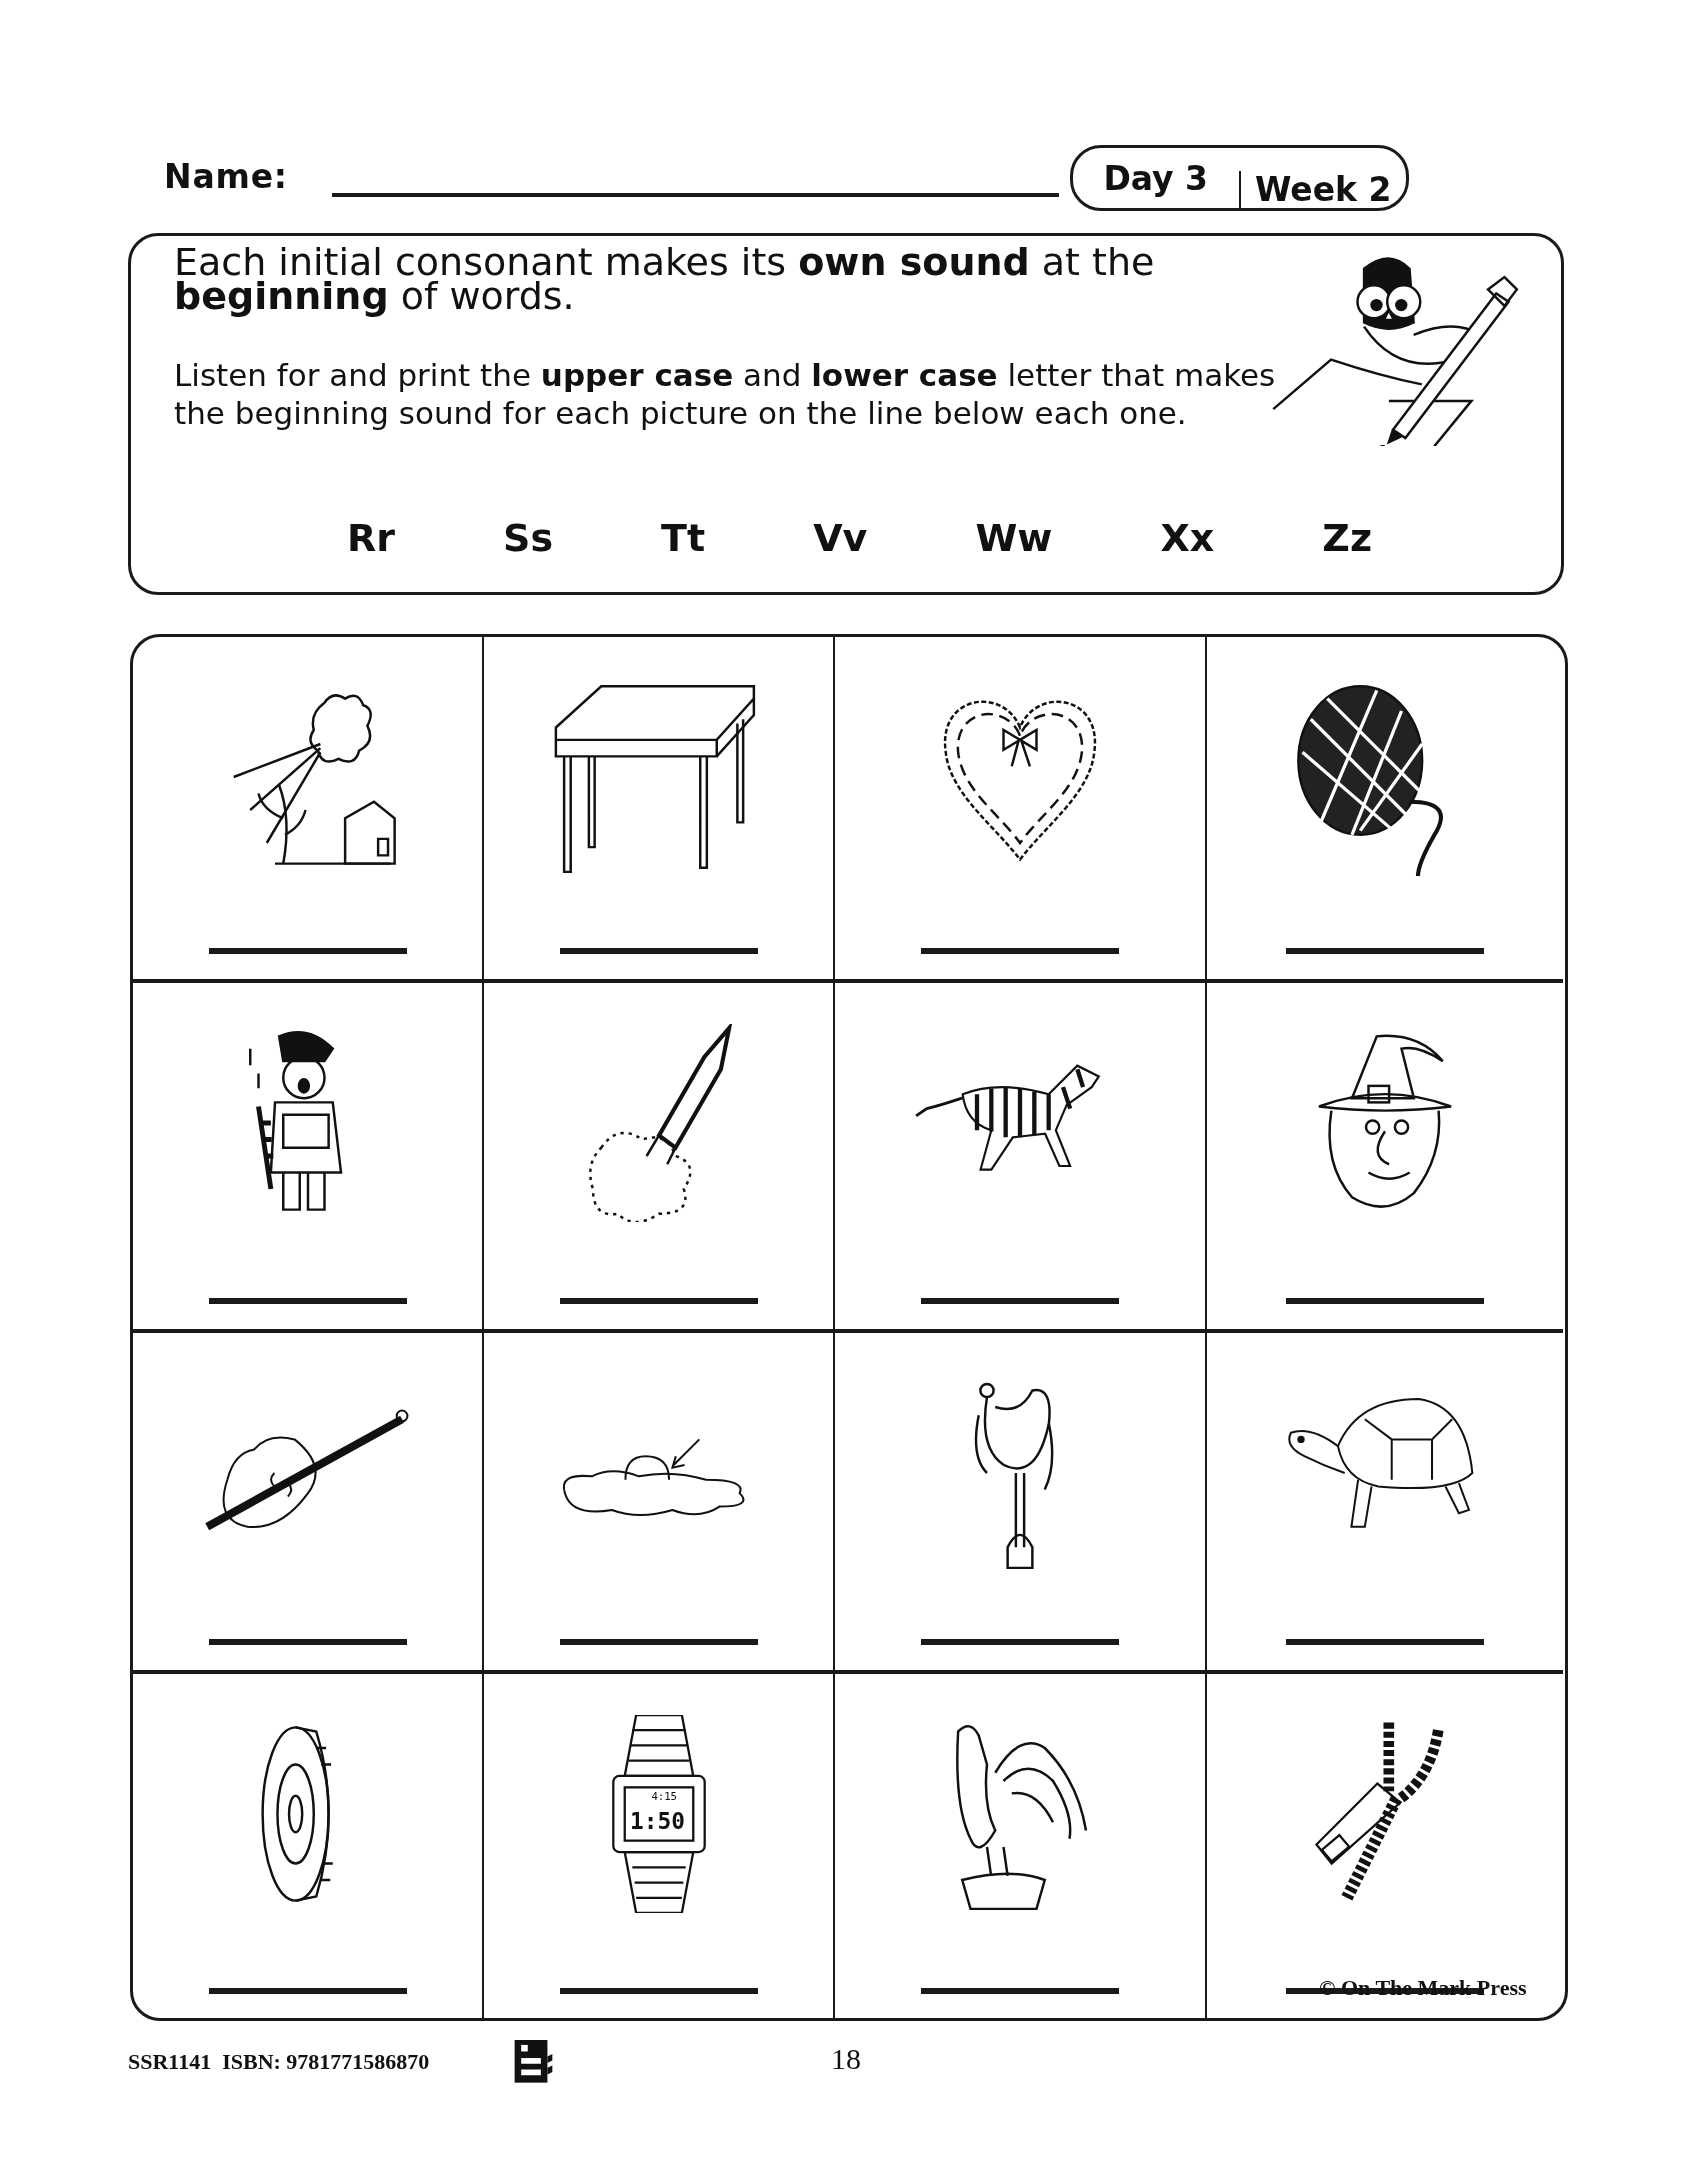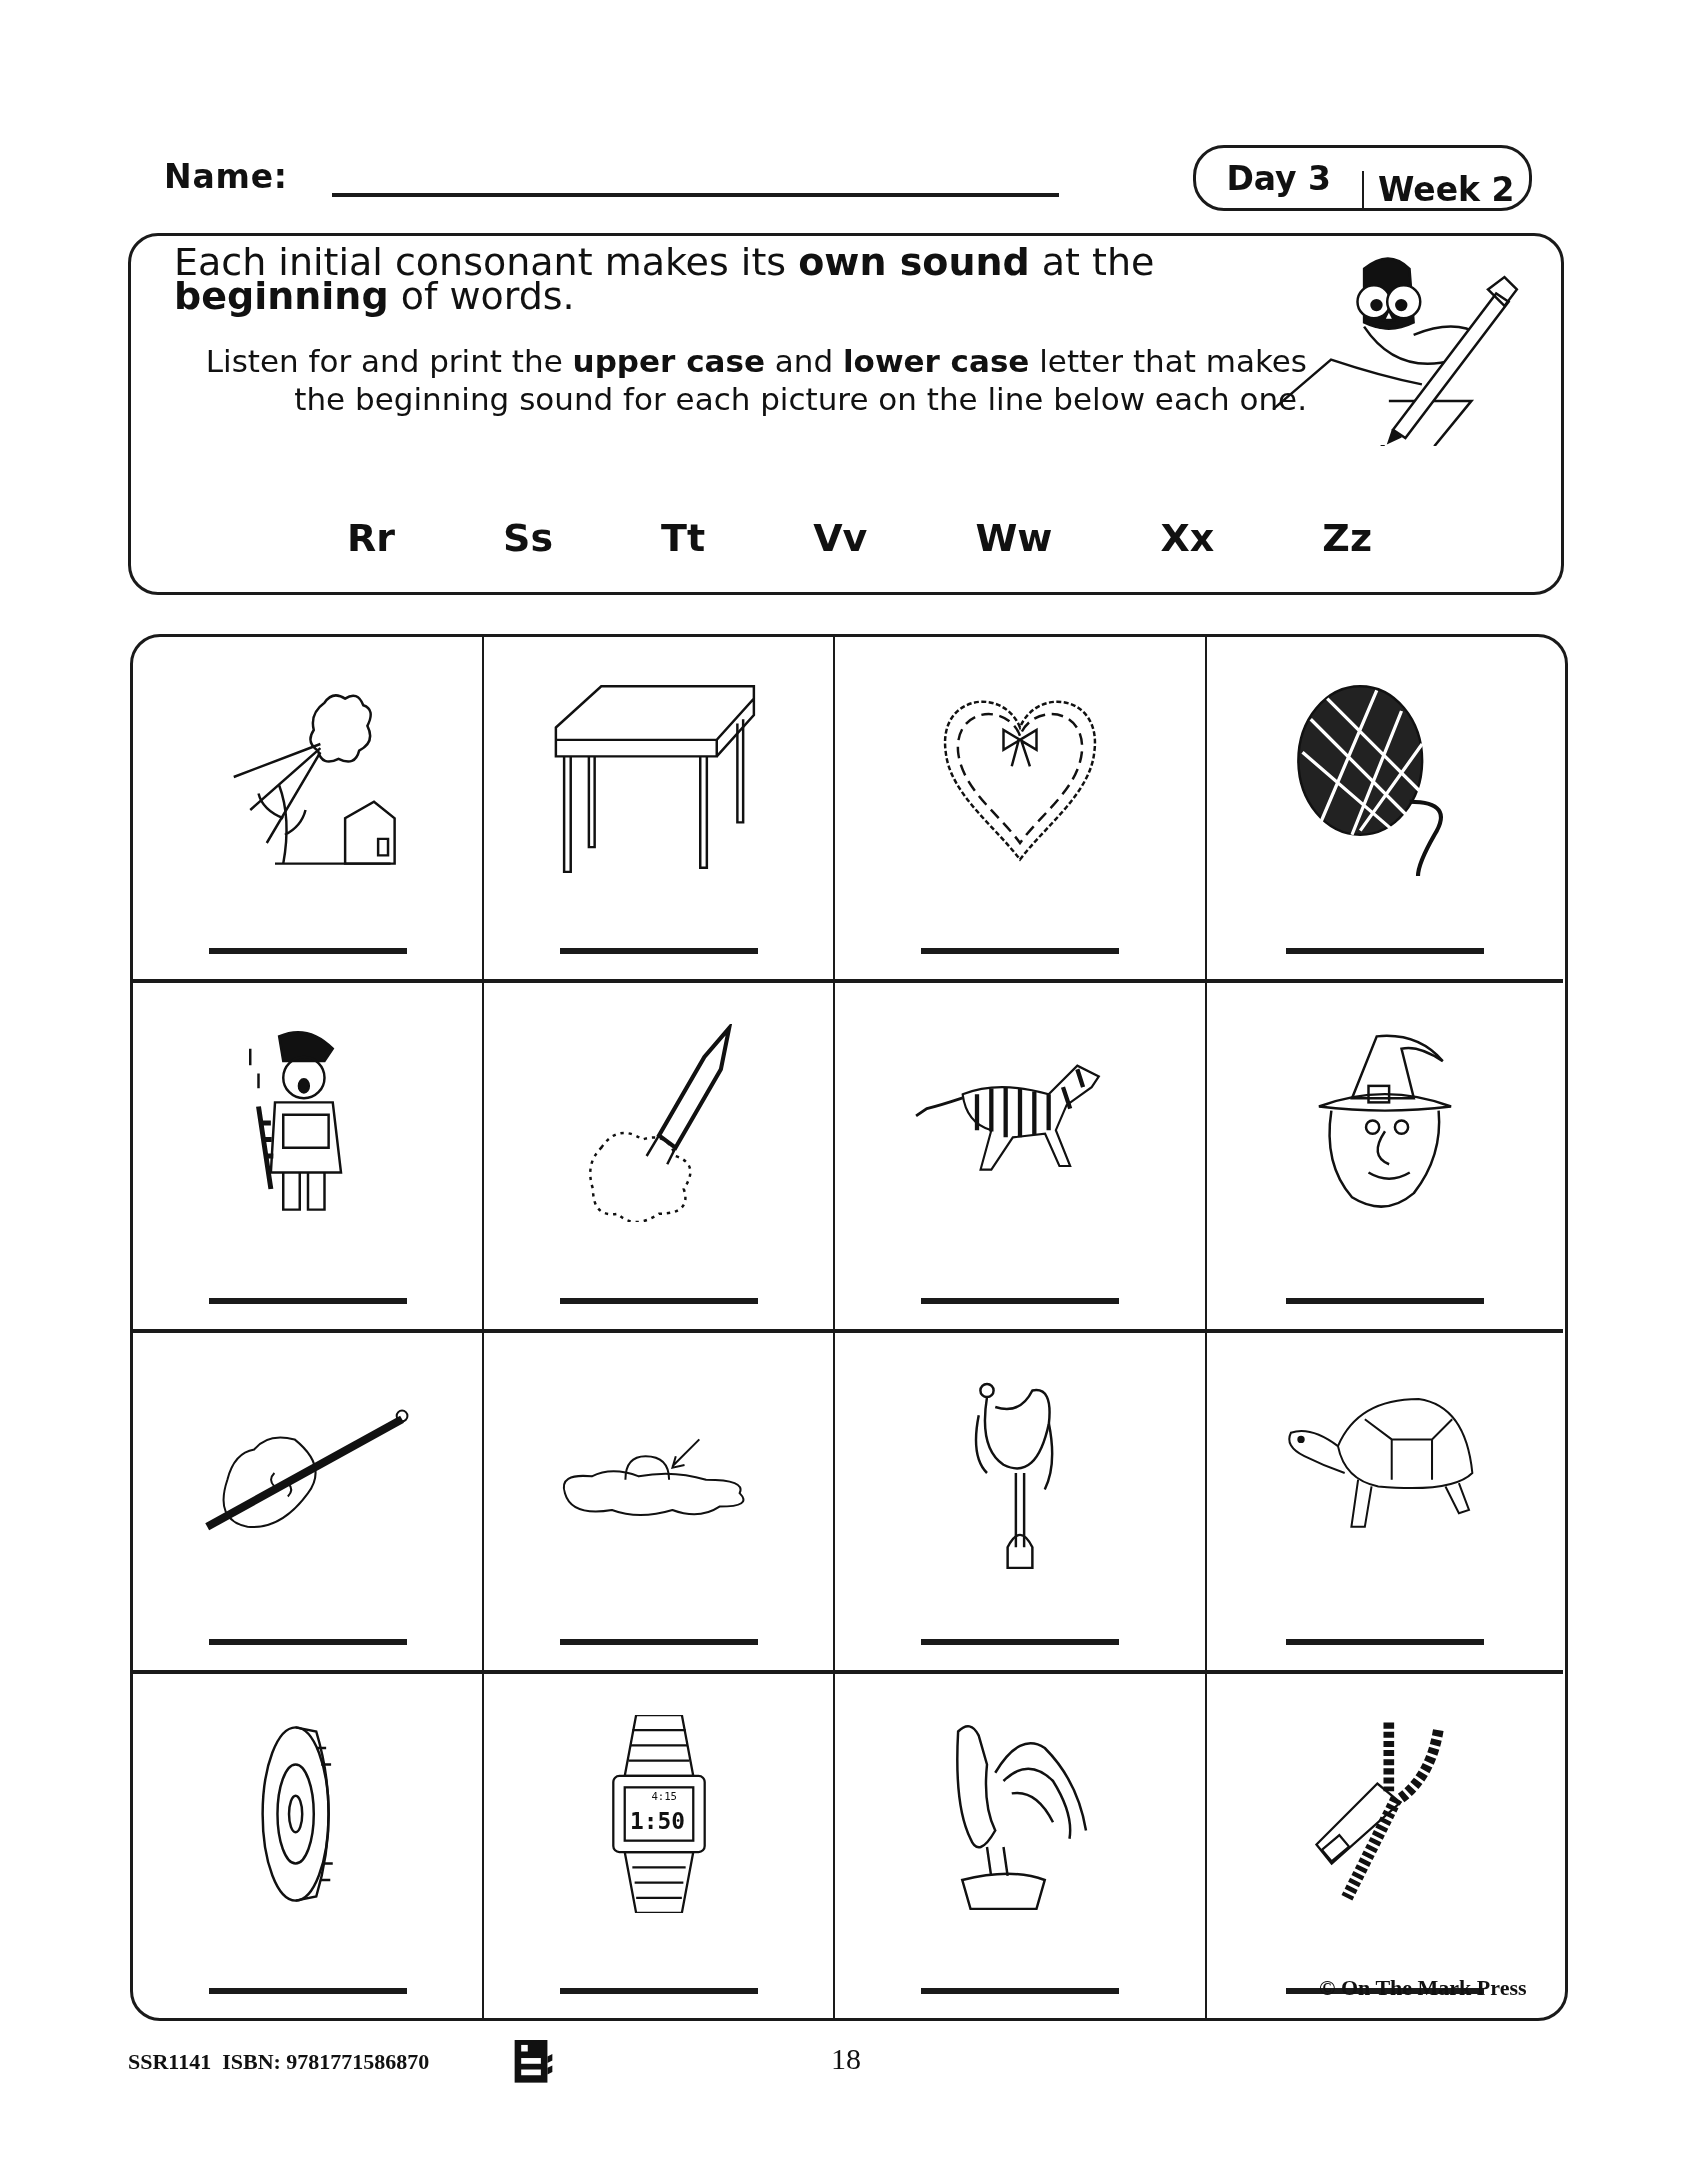--- a/index.html
+++ b/index.html
@@ -3,31 +3,31 @@
 <meta charset="utf-8">
 <style>
   html, body { margin:0; padding:0; background:#ffffff; }
   body { width:1693px; height:2183px; position:relative; overflow:hidden;
          font-family:"DejaVu Sans", sans-serif; color:#111; }
   .abs { position:absolute; }
 
   
   .name-label { left:164px; top:157px; font-size:33px; font-weight:bold; letter-spacing:0.8px; }
   .name-line { left:332px; top:193px; width:727px; height:4.1px; background:#1a1a1a; }
-  .daywk { left:1193px; top:145px; width:339px; height:66px; border:3.3px solid #1a1a1a;
+  .daywk { left:1070px; top:145px; width:339px; height:66px; border:3.3px solid #1a1a1a;
            border-radius:31px; box-sizing:border-box; display:flex; }
   .daywk .seg { flex:1; display:flex; align-items:center; justify-content:center;
            font-size:33px; font-weight:bold; }
   .daywk .seg + .seg { border-left:2.5px solid #1a1a1a;margin-top:23px; }
 
   
   .instr { left:128px; top:233px; width:1436px; height:362px; border:3.3px solid #1a1a1a;
            border-radius:30px; box-sizing:border-box; }
   .p1 { left:174px; top:245px; width:1133px; font-size:38px; line-height:34px; }
-  .p2 { left:174px; top:342px; width:1133px; font-size:31px; line-height:38px;text-align:right; }
+  .p2 { left:174px; top:356px; width:1133px; font-size:31px; line-height:38px; }
   b { font-weight:bold; }
   .letters { left:347px; top:516px; width:1025px; display:flex; justify-content:space-between;
              font-size:38px; font-weight:bold; }
   .owl { left:1265px; top:244px; width:256px; height:203px; }
 
   
   .grid { left:130px; top:634px; width:1438px; height:1387px; border:3.3px solid #1a1a1a;
           border-radius:30px; box-sizing:border-box; overflow:hidden;
           display:grid; grid-template-columns:351px 351px 372px 356px;
           grid-template-rows:346px 350px 341px 345px; }

